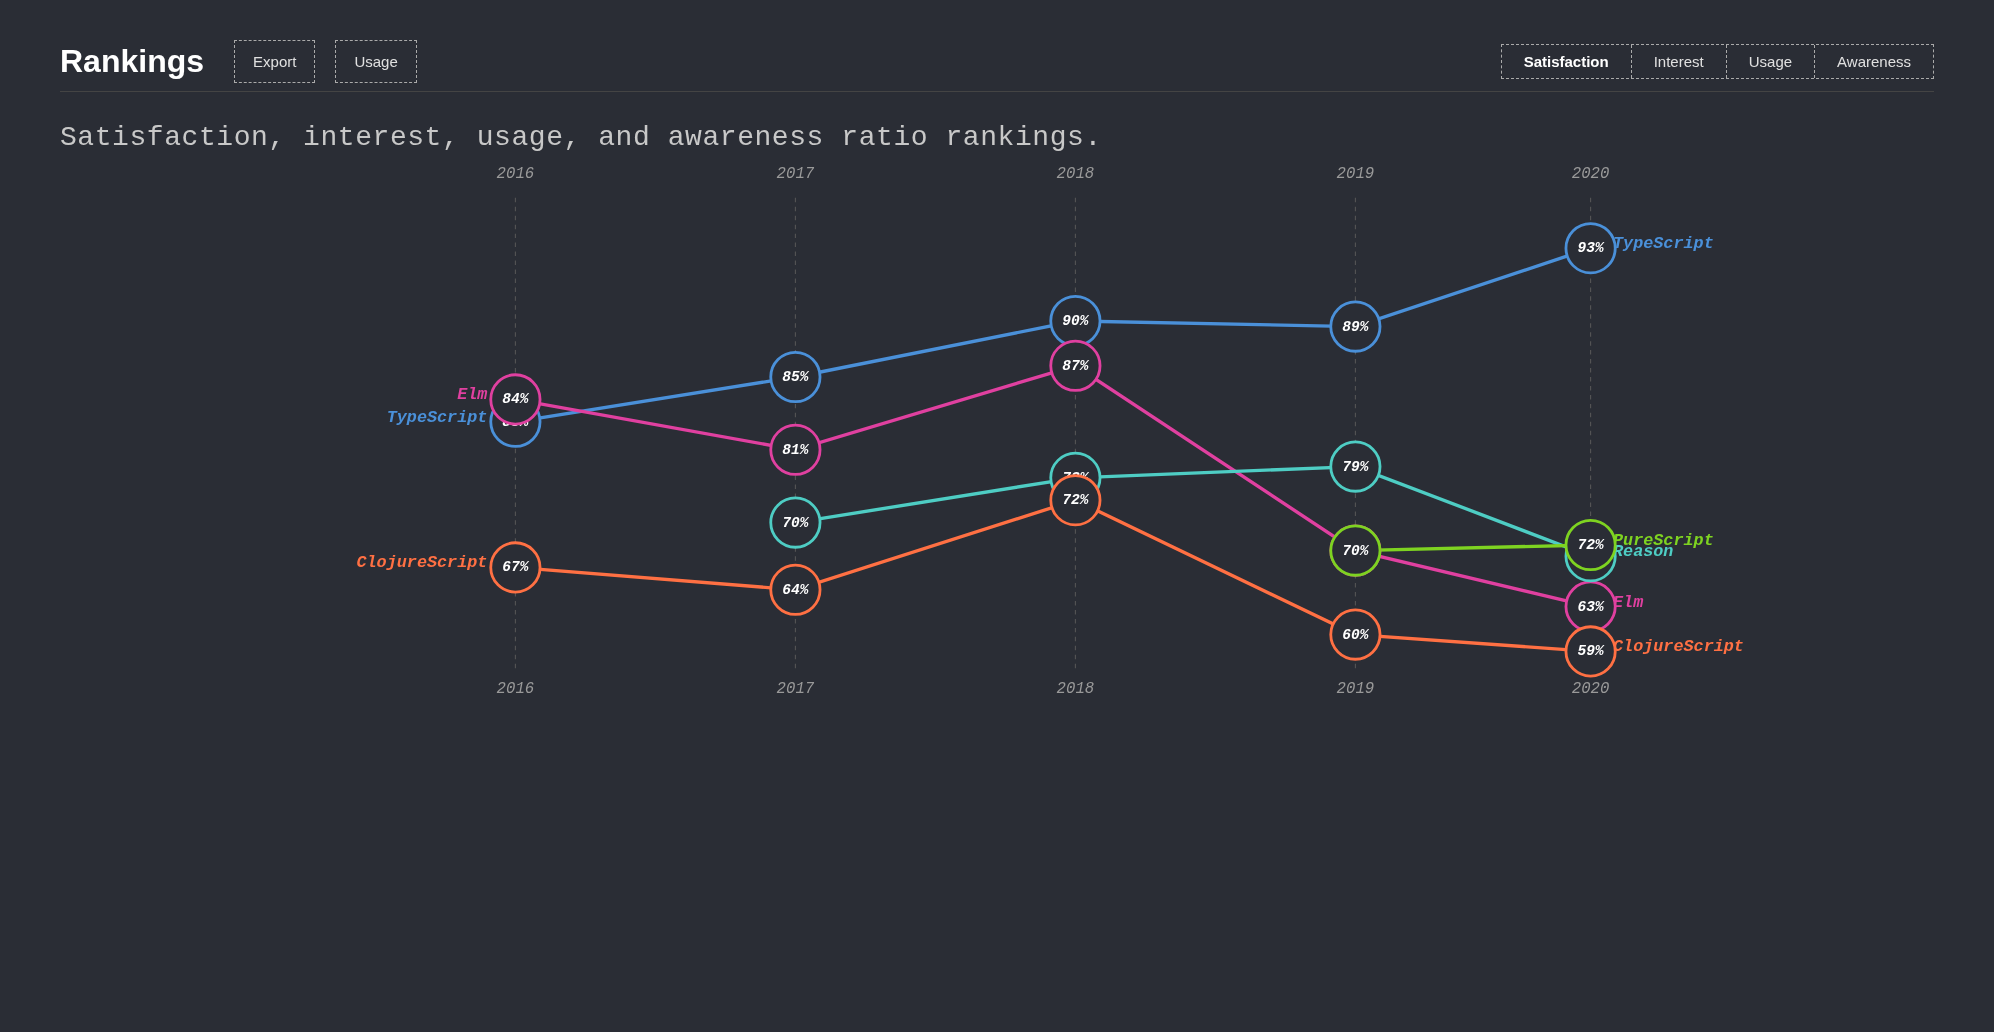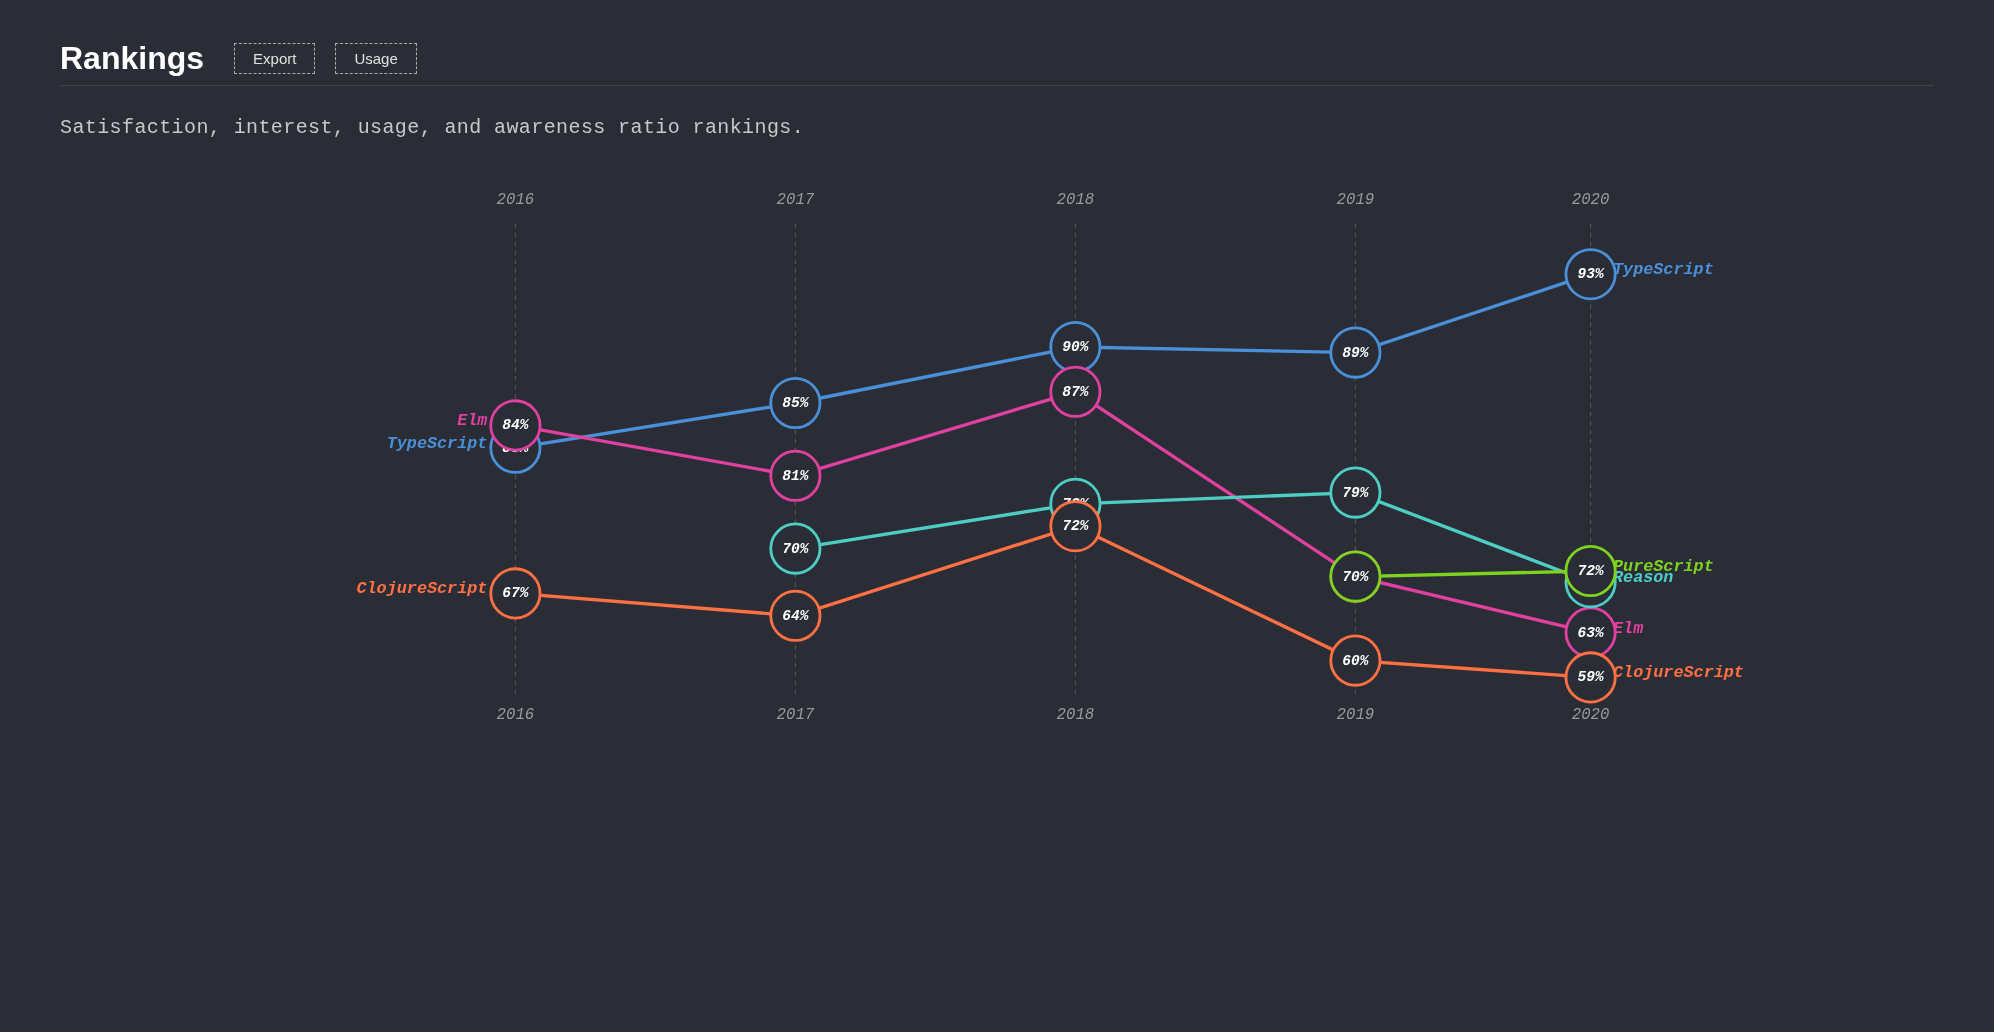--- a/index.html
+++ b/index.html
@@ -25,21 +25,21 @@
       font-size: 32px;
       font-weight: 700;
       color: #ffffff;
       font-family: sans-serif;
       margin-right: 10px;
     }
     .btn-outline {
       border: 1.5px dashed #aaa;
       background: transparent;
       color: #e0e0e0;
-      padding: 6px 18px;
+      padding: 12px 18px;
       font-size: 15px;
       cursor: pointer;
       font-family: sans-serif;
     }
     .tab-group {
       display: flex;
       border: 1.5px dashed #aaa;
     }
     .tab-btn {
       border: none;
@@ -53,23 +53,22 @@
       font-weight: 500;
     }
     .tab-btn:first-child { border-left: none; }
     .tab-btn.active { color: #fff; font-weight: 700; }
     .divider {
       border: none;
       border-top: 1px solid #444;
       margin: 8px 0 30px 0;
     }
     .subtitle {
-      font-size: 20px;
+      font-size: 28px;
       color: #c8c8c8;
-      margin-bottom: 40px;
       font-family: 'Courier New', Courier, monospace;
       letter-spacing: 0.02em;
     }
     .chart-area {
       position: relative;
       width: 100%;
       height: 560px;
       font-style: italic;
     }
     svg.chart-svg {
@@ -107,20 +106,26 @@
   </style>
 </head>
 <body>
 
 <div class="header">
   <div class="header-left">
     <h1 class="page-title">Rankings</h1>
     <button class="btn-outline">Export</button>
     <button class="btn-outline">Usage</button>
   </div>
+  <div class="tab-group">
+    <button class="tab-btn active">Satisfaction</button>
+    <button class="tab-btn">Interest</button>
+    <button class="tab-btn">Usage</button>
+    <button class="tab-btn">Awareness</button>
+  </div>
 </div>
 
 <hr class="divider">
 
 <p class="subtitle">Satisfaction, interest, usage, and awareness ratio rankings.</p>
 
 <div class="chart-area">
   <svg class="chart-svg" viewBox="0 0 1500 500" preserveAspectRatio="xMidYMid meet">
 
     <text class="year-label" x="320" y="22">2016</text>

